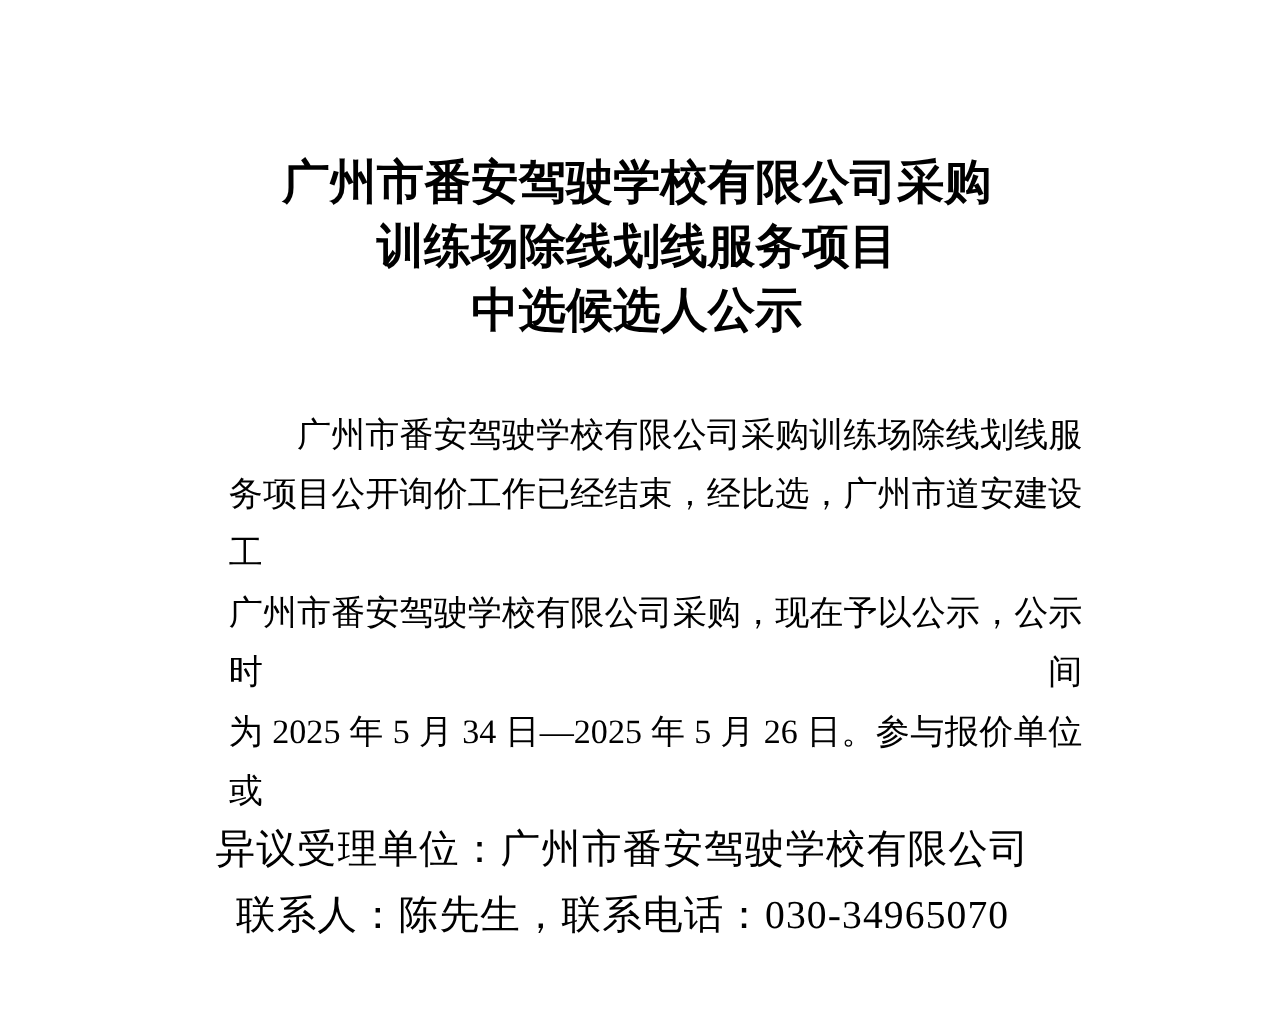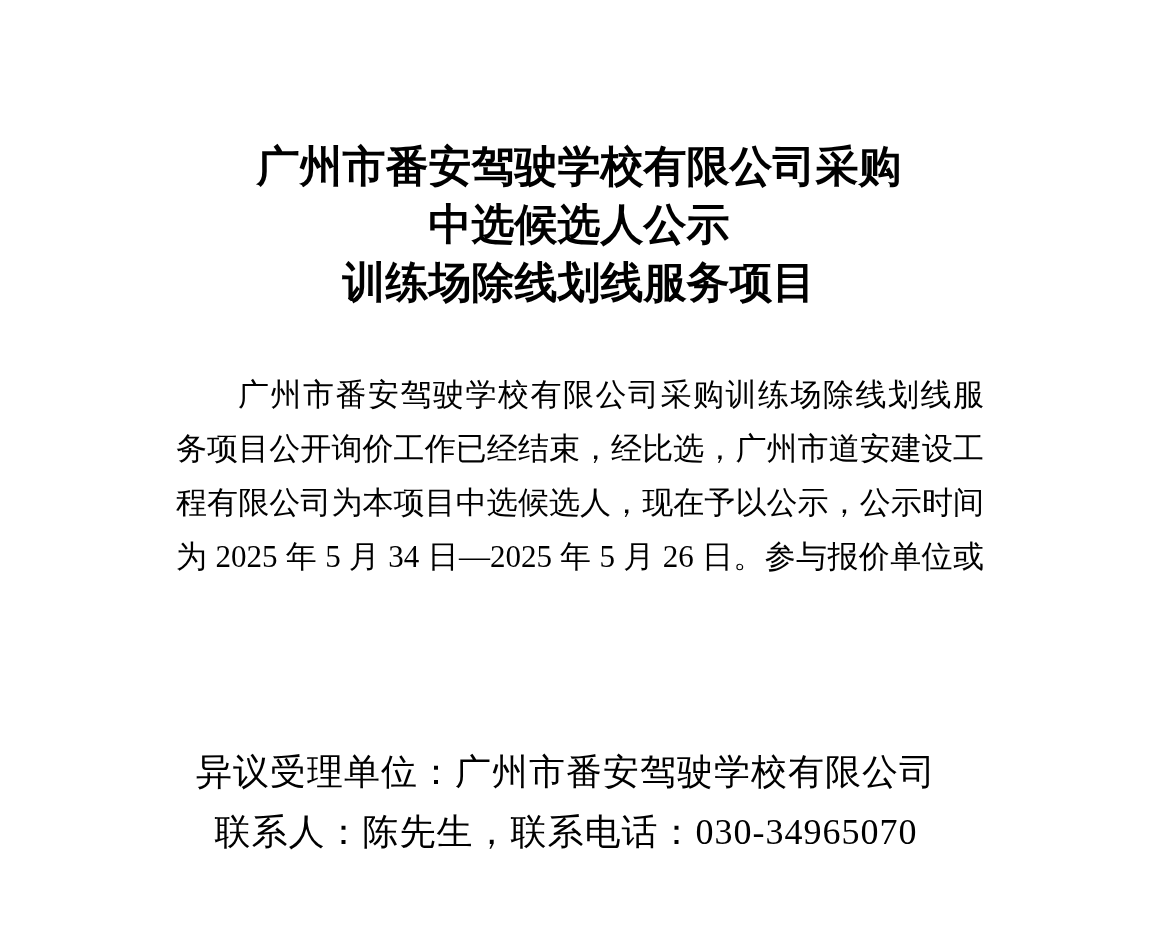--- a/index.html
+++ b/index.html
@@ -36,20 +36,21 @@
     left: 176px;
     width: 808px;
     font-size: 31px;
     line-height: 54px;
   }
   .body-line {
     text-align: justify;
     
     text-align-last: justify;
     text-justify: inter-character;
+    margin-left: 32px;
   }
   .body-line.first {
     text-indent: 62px;
   }
   .body-line.last {
     text-align: left;
     text-align-last: left;
     letter-spacing: 0.5px;
   }
   .footer-block {
@@ -66,28 +67,28 @@
     white-space: nowrap;
   }
 </style>
 </head>
 <body>
 
 <div class="page">
 
   <div class="title-block">
     <div class="title-line">广州市番安驾驶学校有限公司采购</div>
+    <div class="title-line">训练场除线划线服务项目</div>
     <div class="title-line">中选候选人公示</div>
-    <div class="title-line">训练场除线划线服务项目</div>
   </div>
 
   <div class="body-block">
     <div class="body-line first">广州市番安驾驶学校有限公司采购训练场除线划线服</div>
     <div class="body-line">务项目公开询价工作已经结束，经比选，广州市道安建设工</div>
-    <div class="body-line">程有限公司为本项目中选候选人，现在予以公示，公示时间</div>
+    <div class="body-line">广州市番安驾驶学校有限公司采购，现在予以公示，公示时间</div>
     <div class="body-line">为 2025 年 5 月 34 日—2025 年 5 月 26 日。参与报价单位或</div>
   </div>
 
   <div class="footer-block">
     <div class="footer-line">异议受理单位：广州市番安驾驶学校有限公司</div>
     <div class="footer-line">联系人：陈先生，联系电话：030-34965070</div>
   </div>
 
 </div>
 

